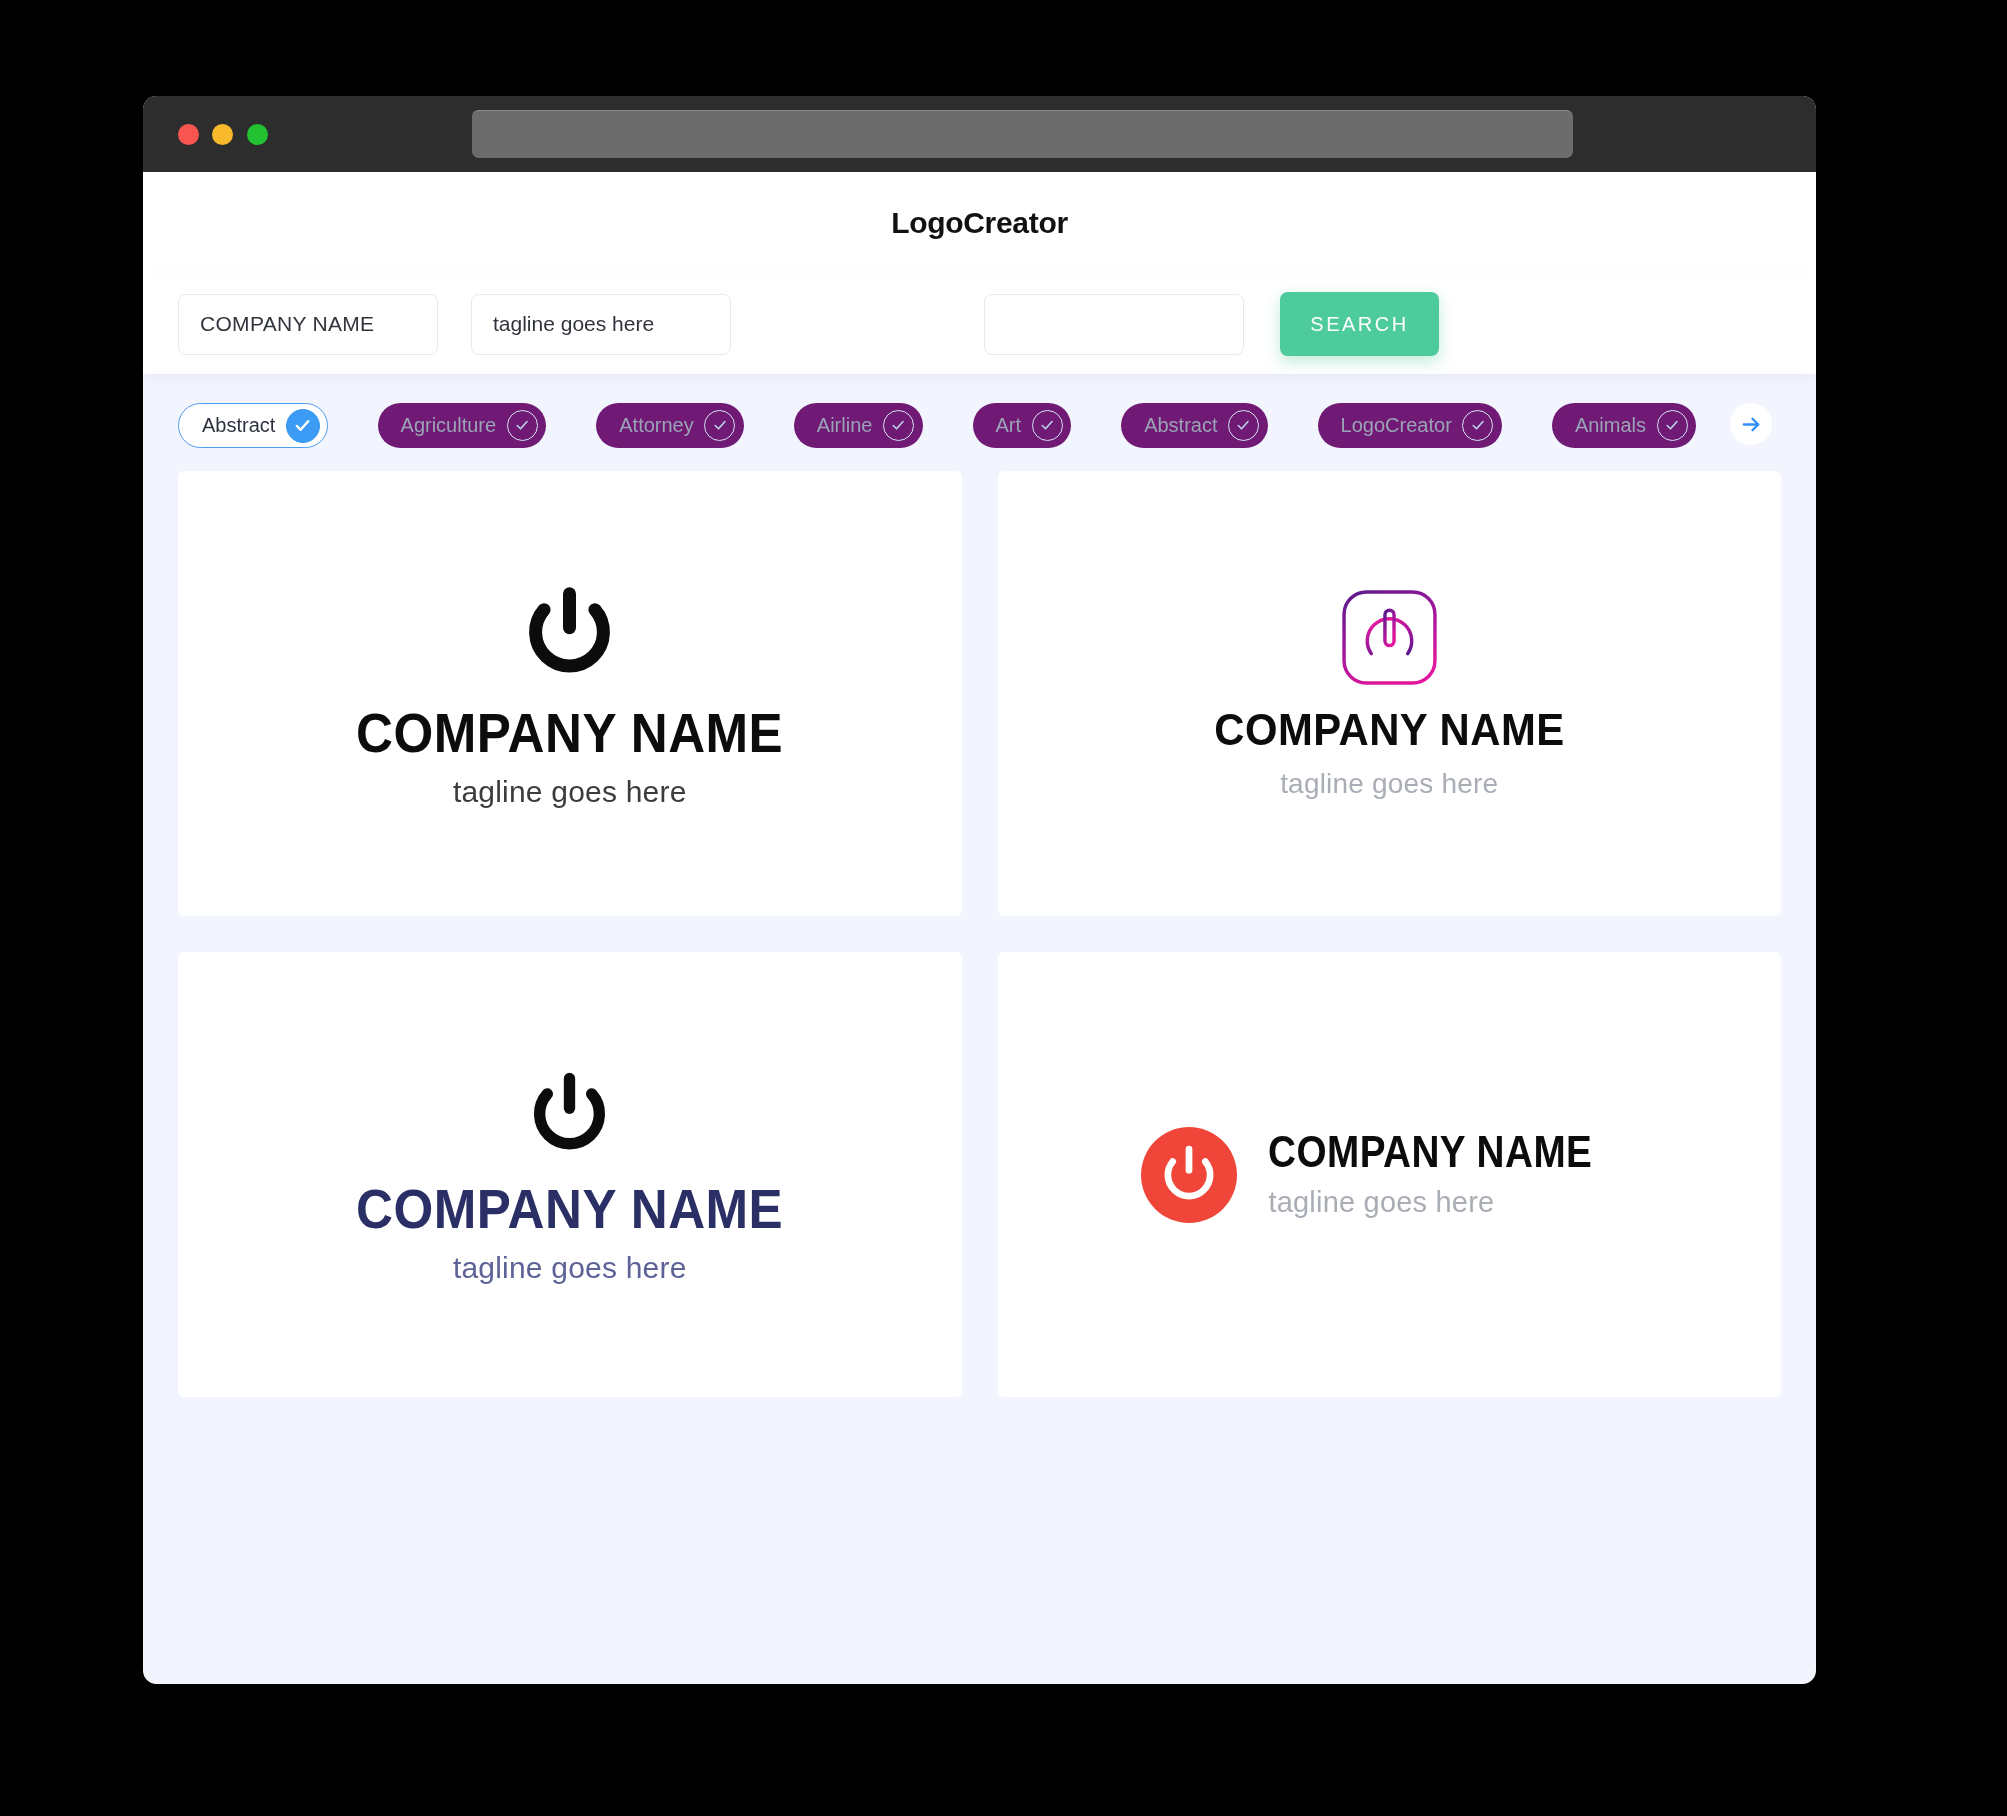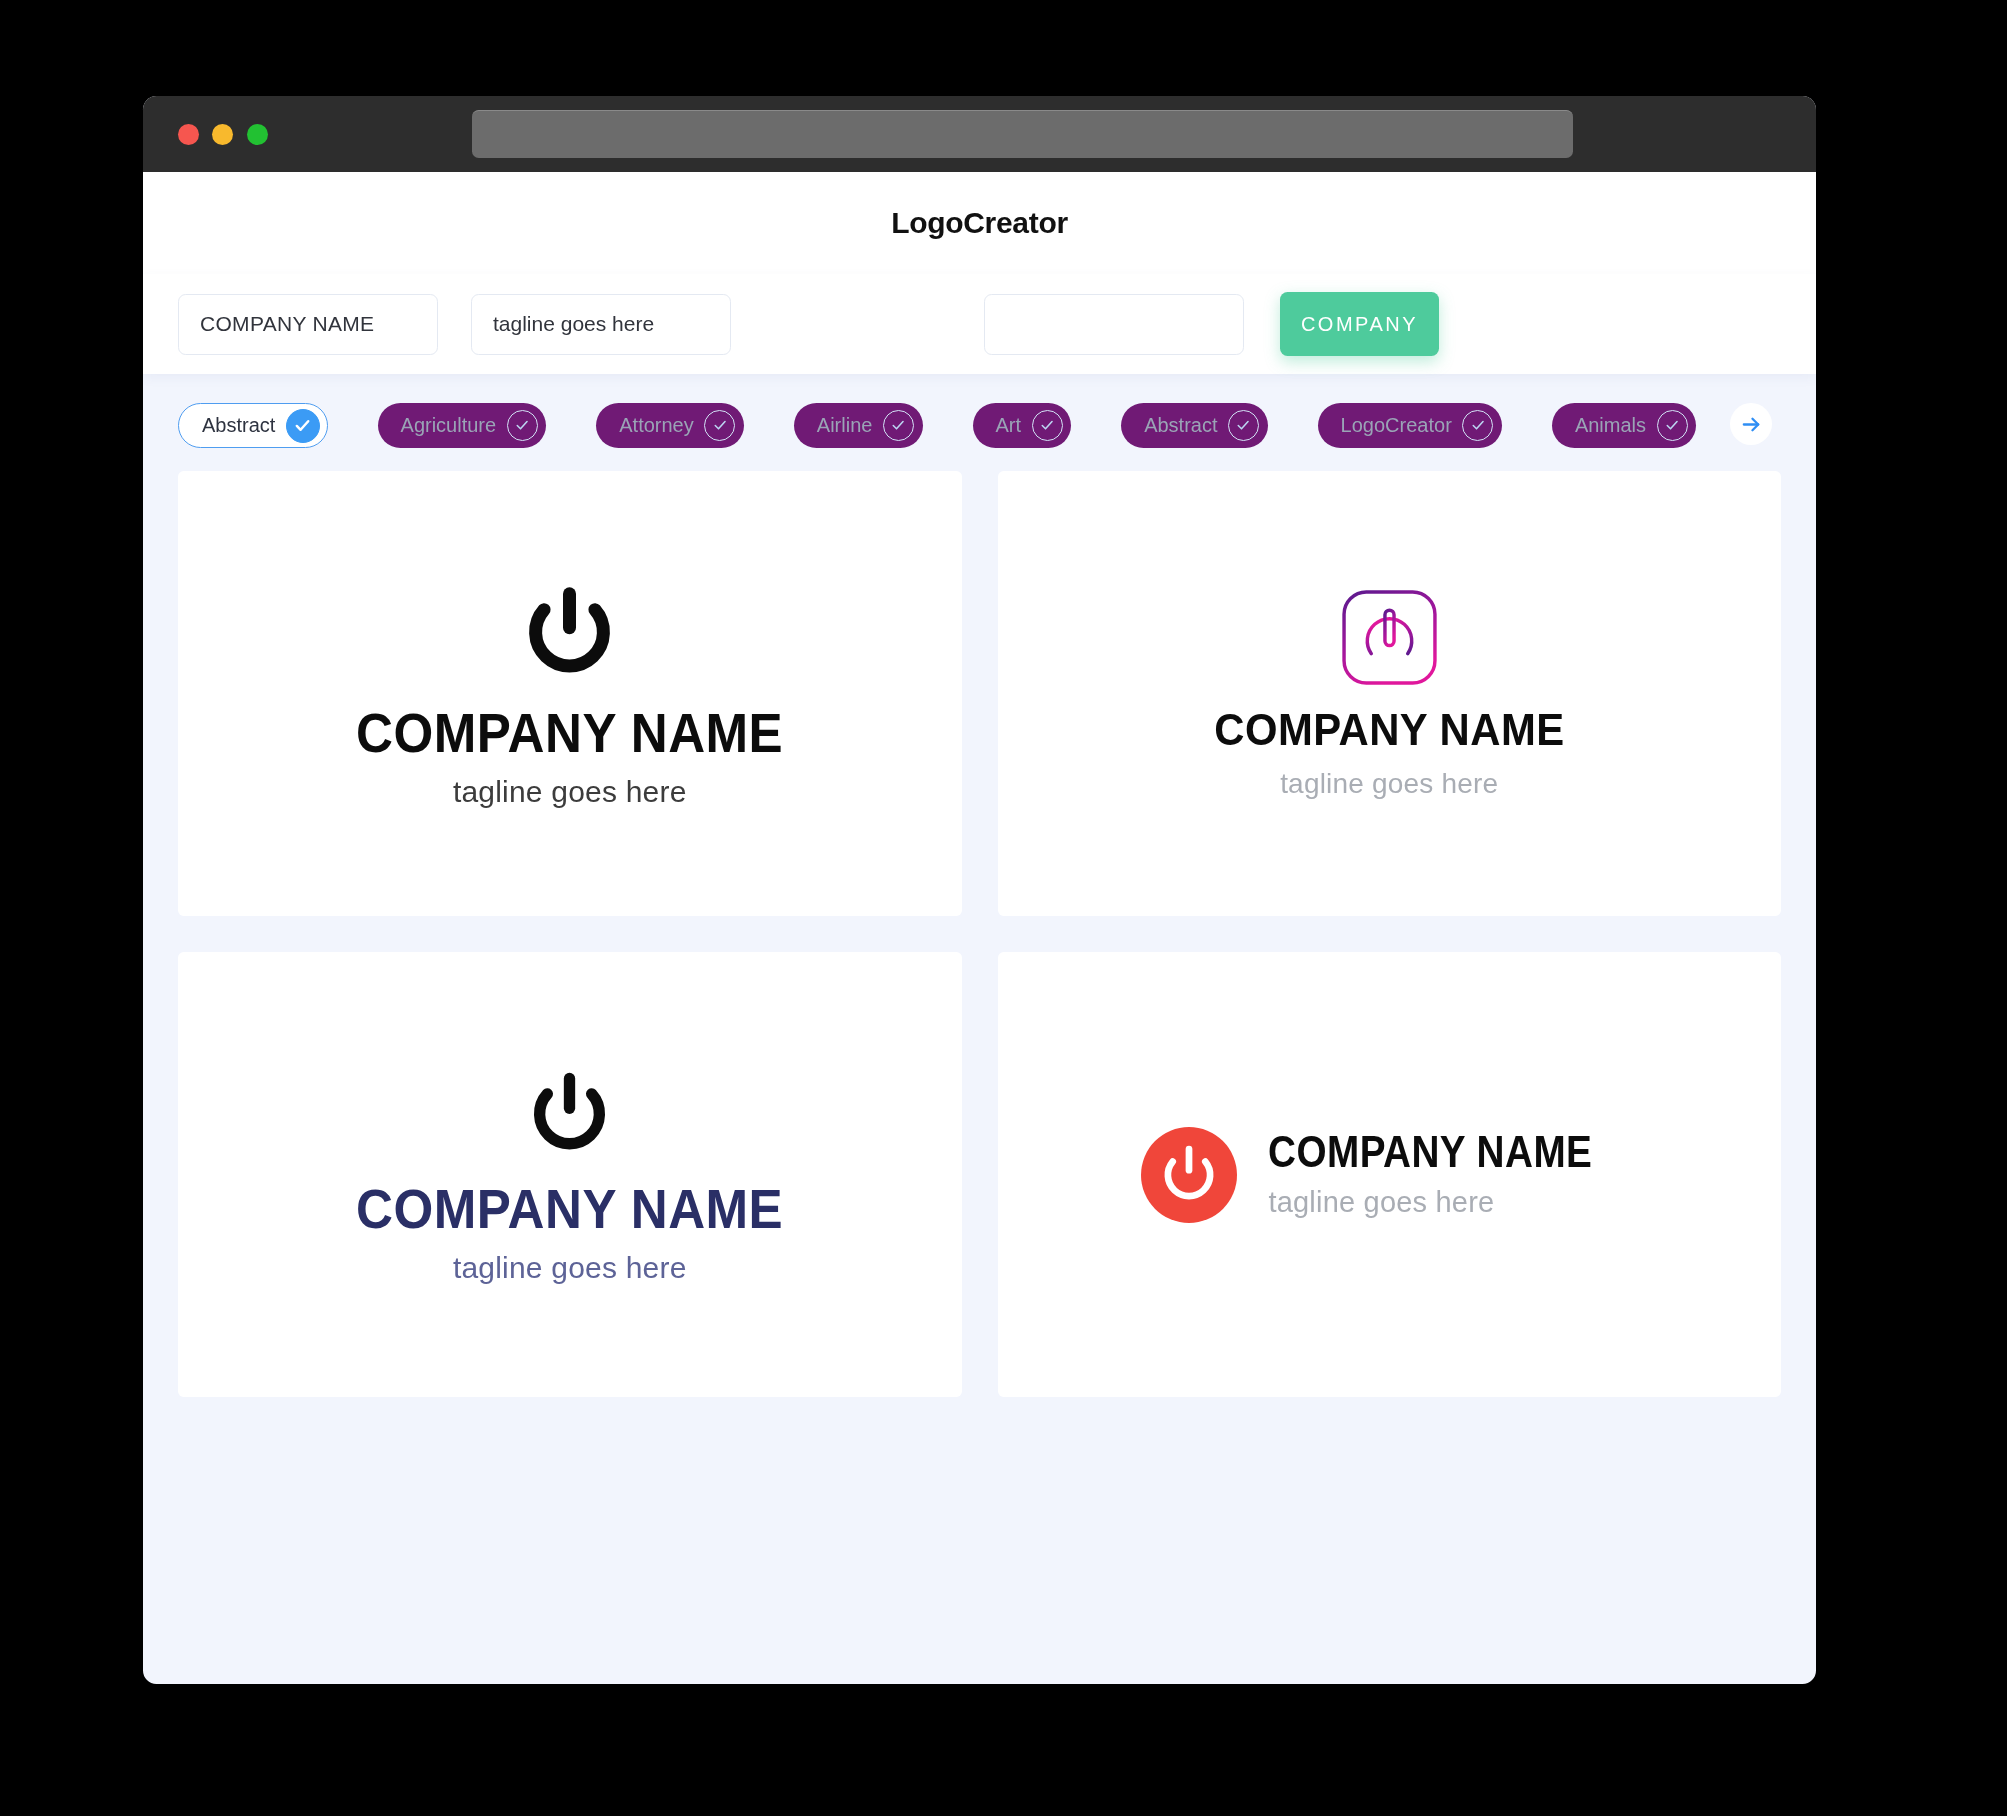--- a/index.html
+++ b/index.html
@@ -256,21 +256,21 @@
   </div>
 
   <div class="app-header">
     <div class="app-title">LogoCreator</div>
   </div>
 
   <div class="searchbar">
     <div class="field company">COMPANY NAME</div>
     <div class="field tagline">tagline goes here</div>
     <div class="field keyword"></div>
-    <button class="btn-search">COMPANY</button>
+    <button class="btn-search">SEARCH</button>
   </div>
 
   <div class="chipbar">
 
     <div class="chip active">
       <span class="label">Abstract</span>
       <span class="tick">
         <svg viewBox="0 0 20 20" fill="none">
             <path d="M4 10.5 L8 14.5 L16 5.5" stroke-width="2.2" stroke-linecap="round" stroke-linejoin="round"></path>
           </svg>

